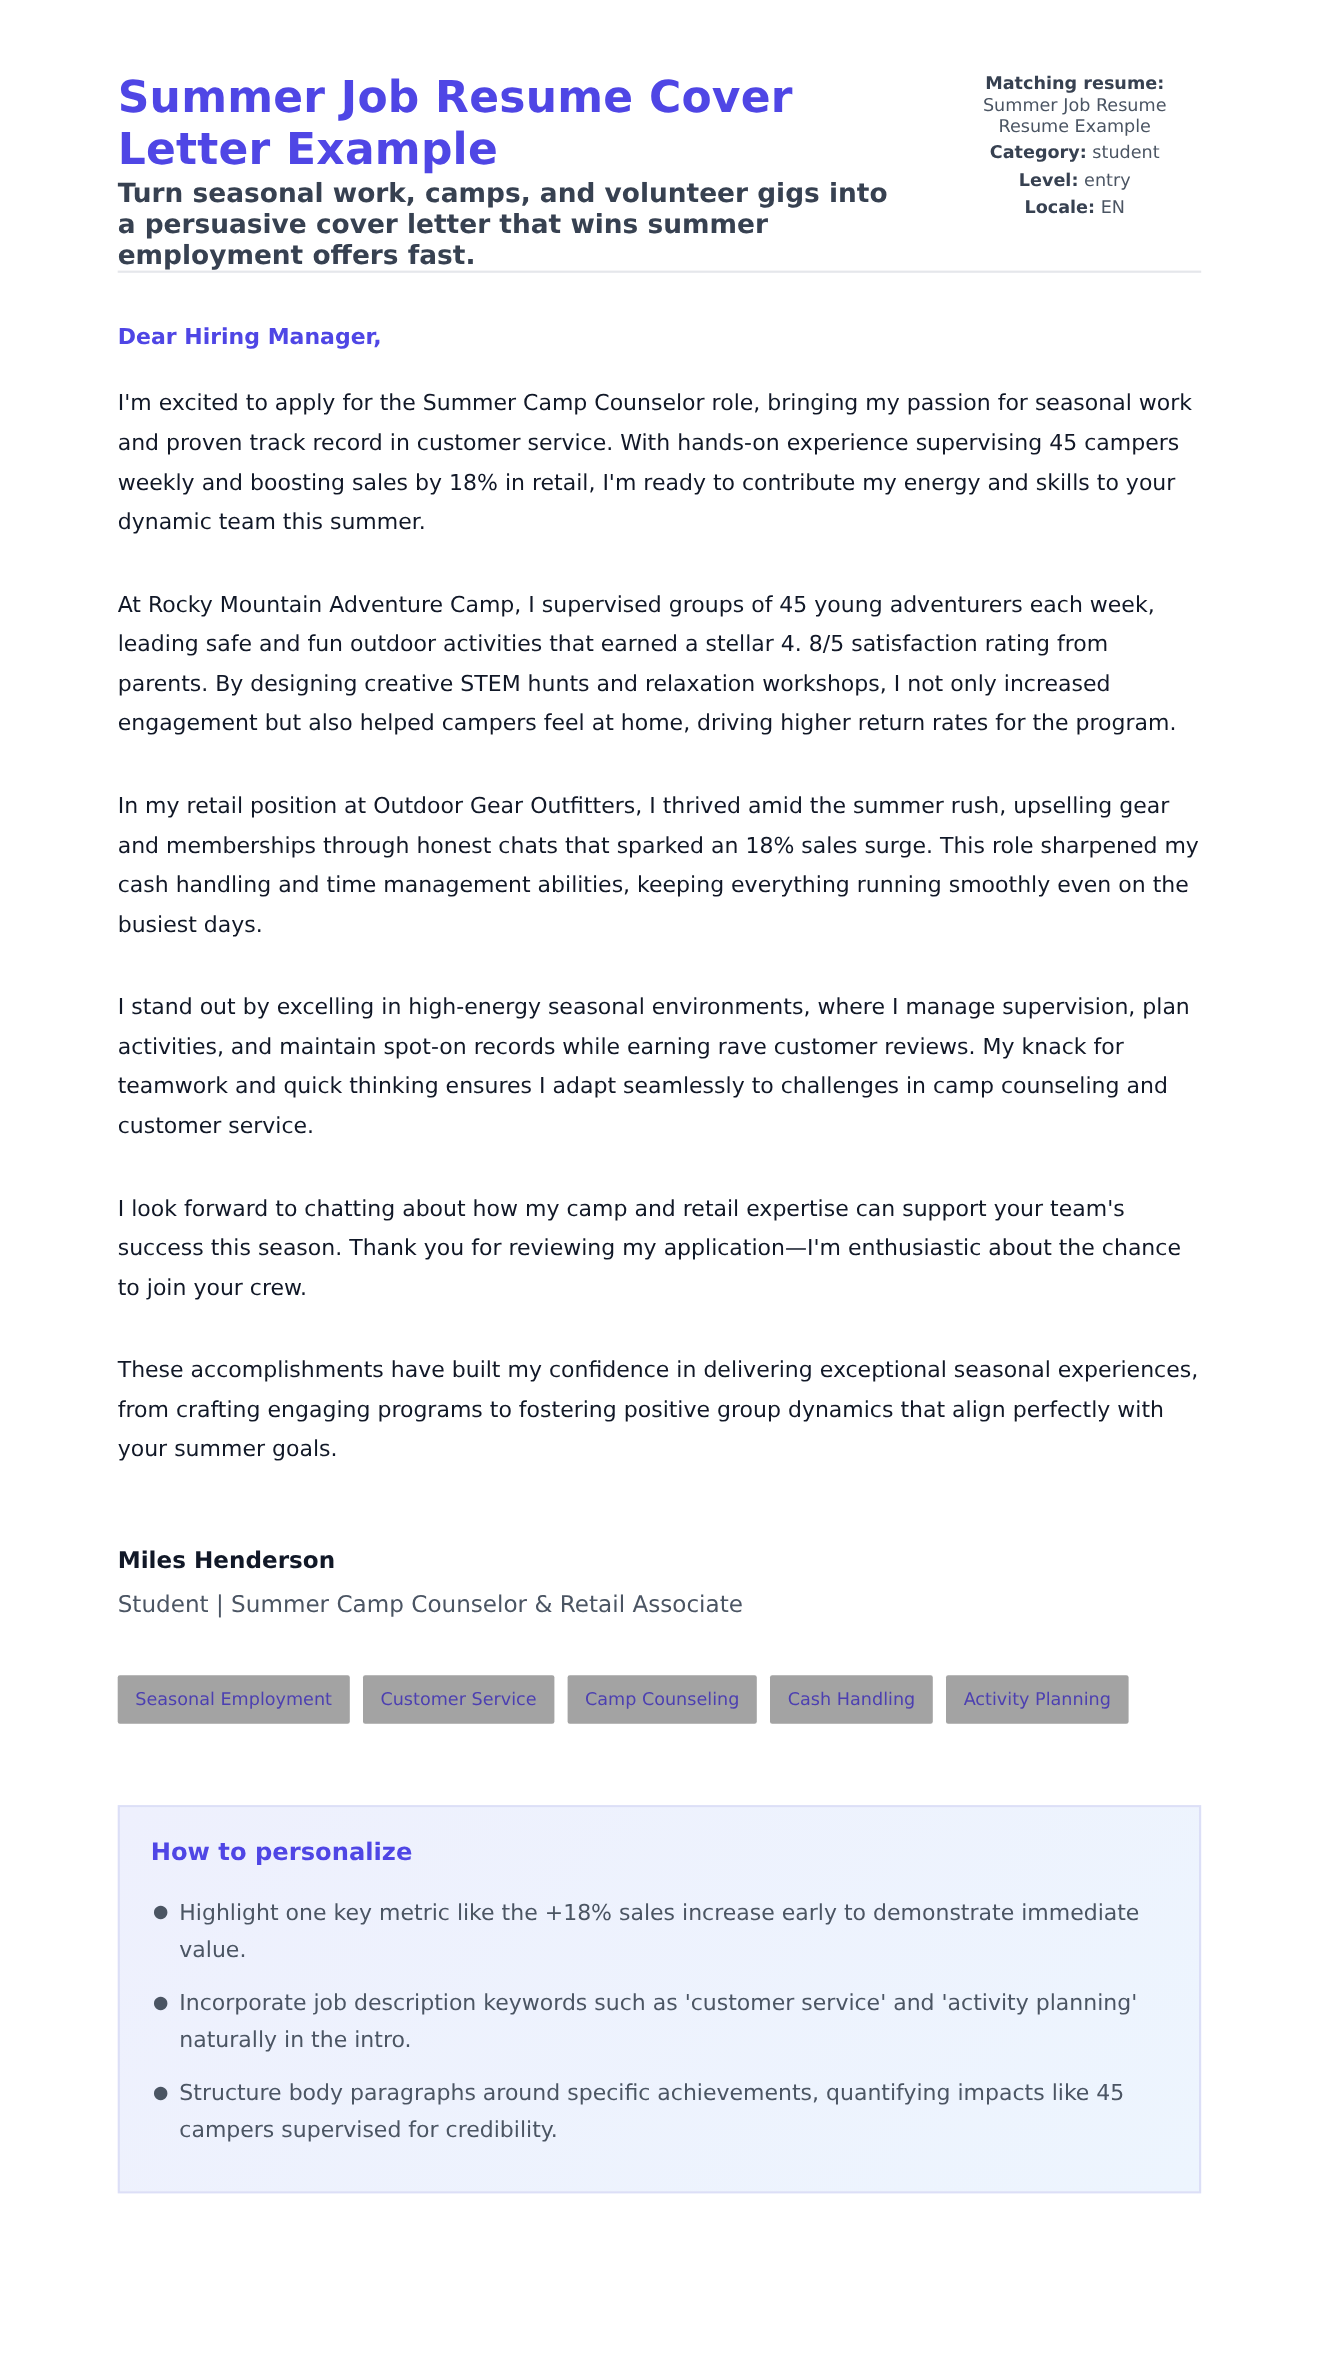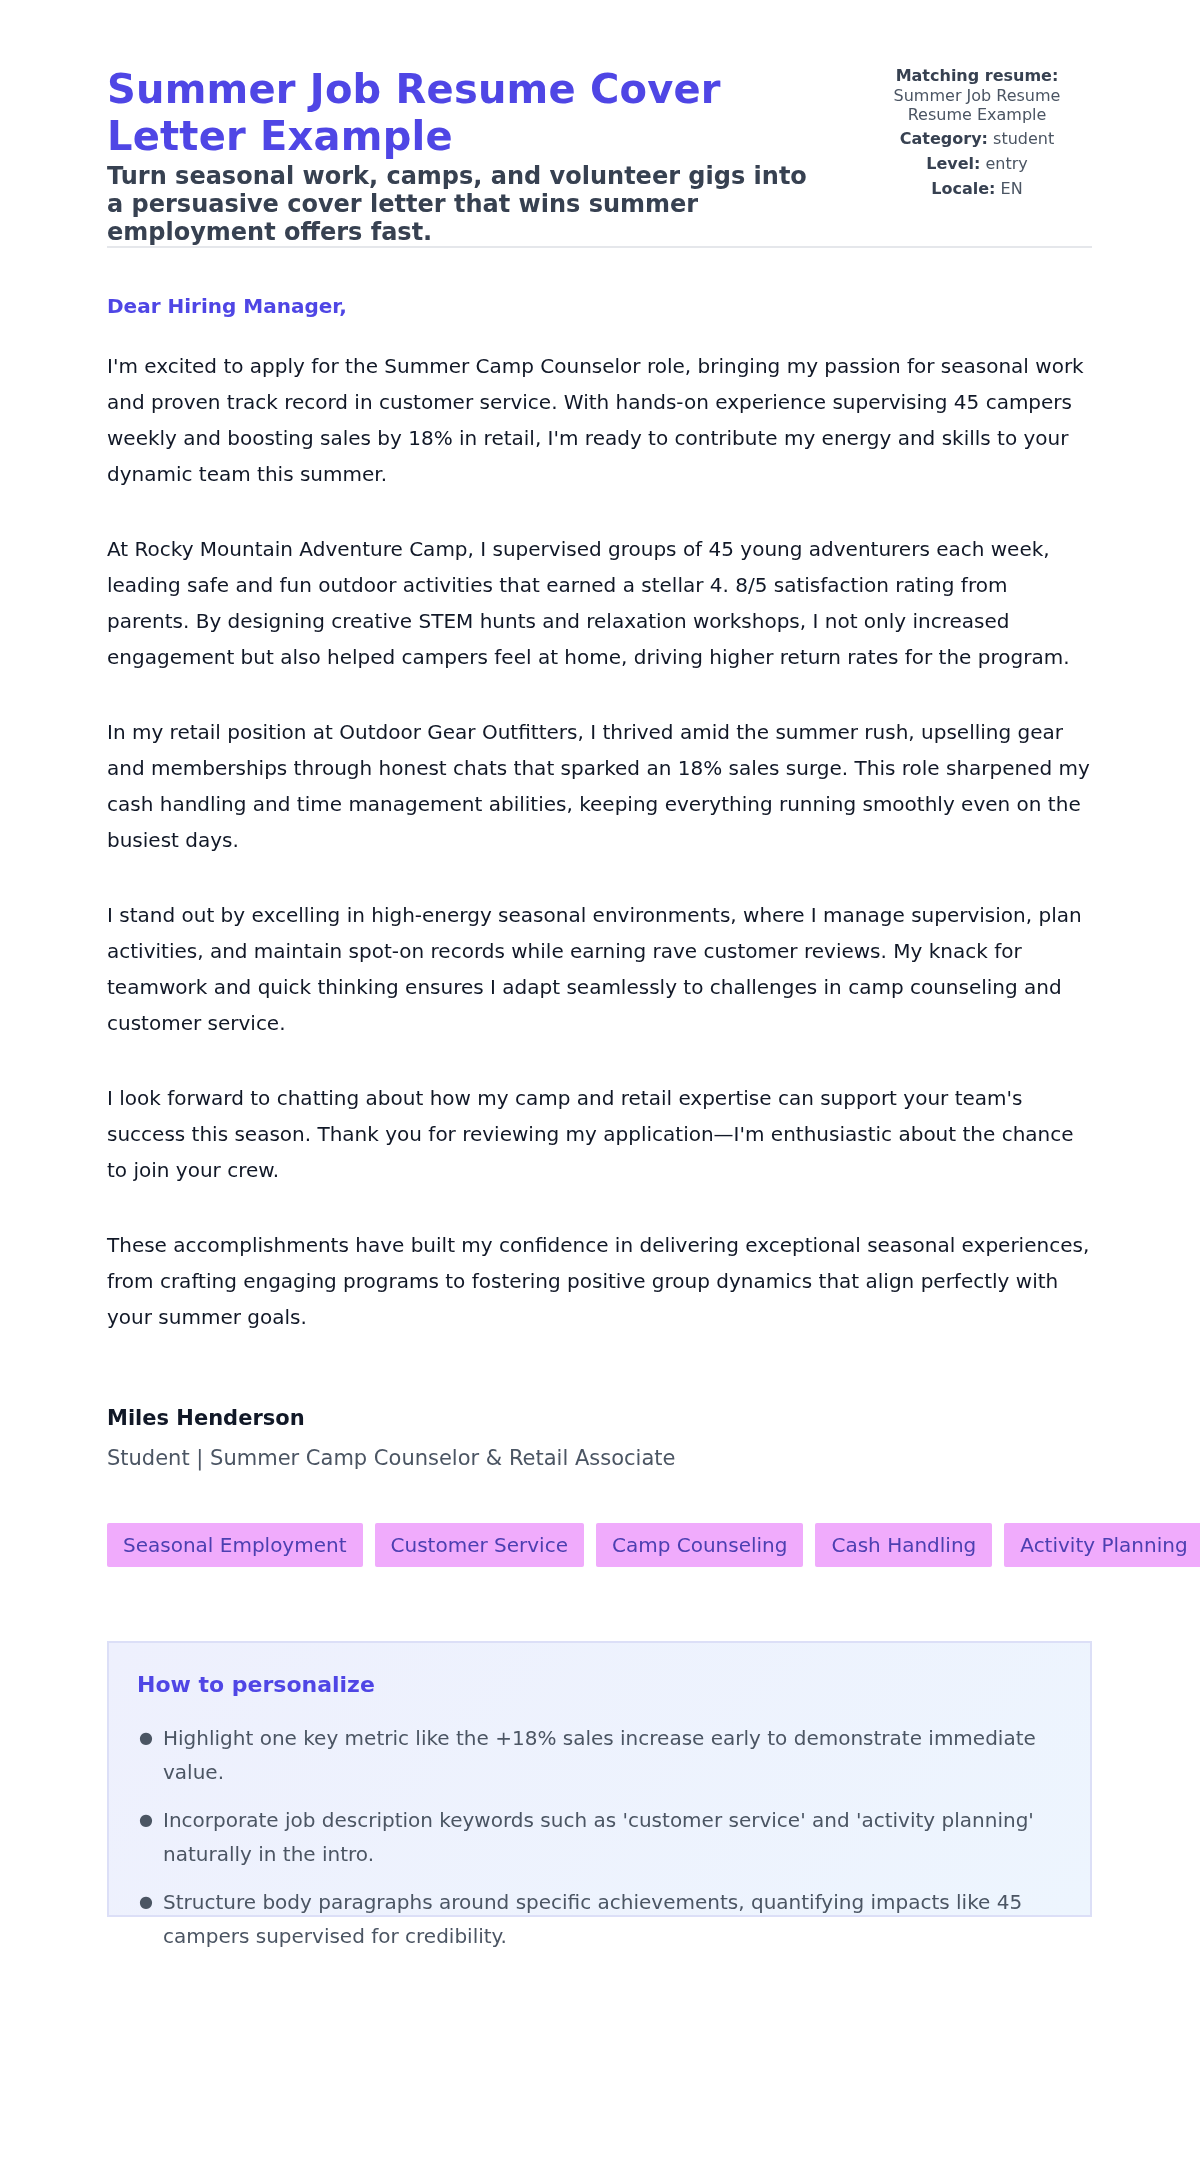--- a/index.html
+++ b/index.html
@@ -78,35 +78,35 @@
       color: #4b5563;
       line-height: 26px;
     }
 
     .tags {
       display: flex;
       gap: 12px;
       margin-top: 52px;
     }
     .tag {
-      background: #f0abfc;
+      background: #a3a3a3;
       color: #4c3fb1;
-      font-size: 20px;
+      font-size: 16px;
       line-height: 20px;
       padding: 12px 16px;
       border-radius: 2px;
       white-space: nowrap;
     }
 
     .tips {
       margin-top: 74px;
       background: linear-gradient(135deg, #eef0fd 0%, #edf5fe 100%);
       border: 2px solid #dcdff7;
       padding: 28px 28px 28px 28px;
-      height: 276px;
+      height: 353px;
     }
     .tips-title {
       font-size: 22px;
       font-weight: bold;
       color: #4f46e5;
       line-height: 28px;
     }
     .tips ul {
       margin-top: 22px;
       padding-left: 26px;

